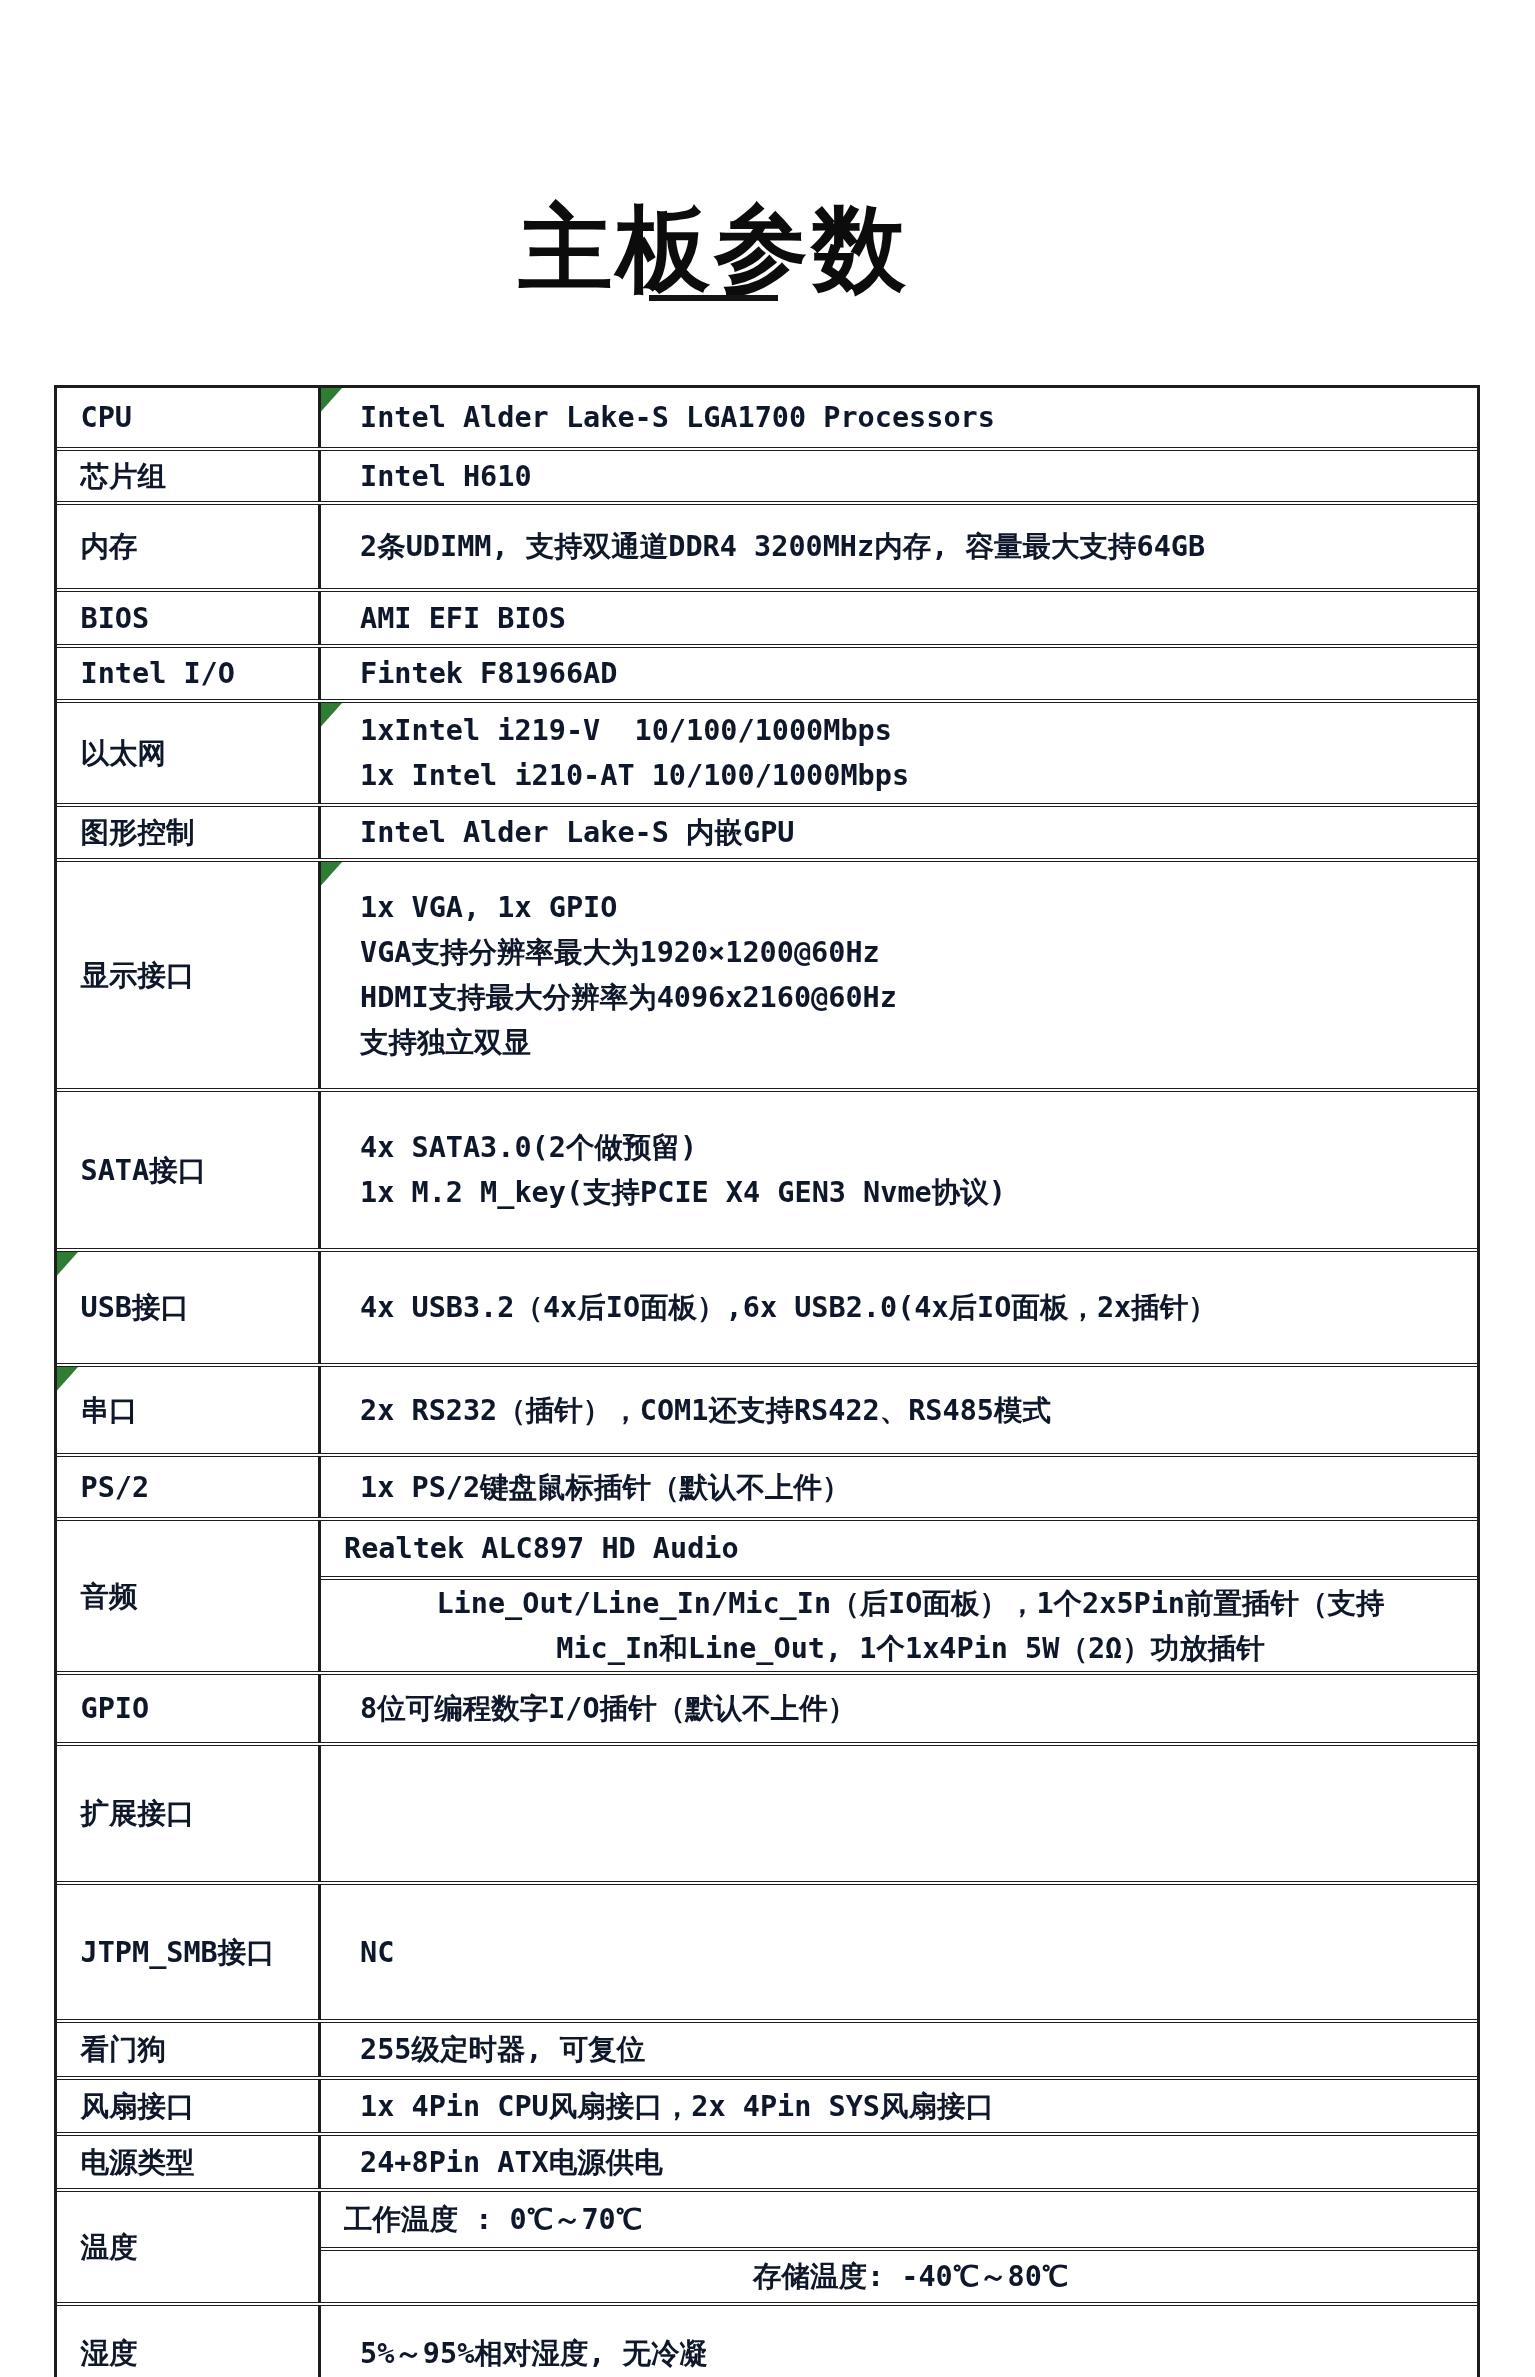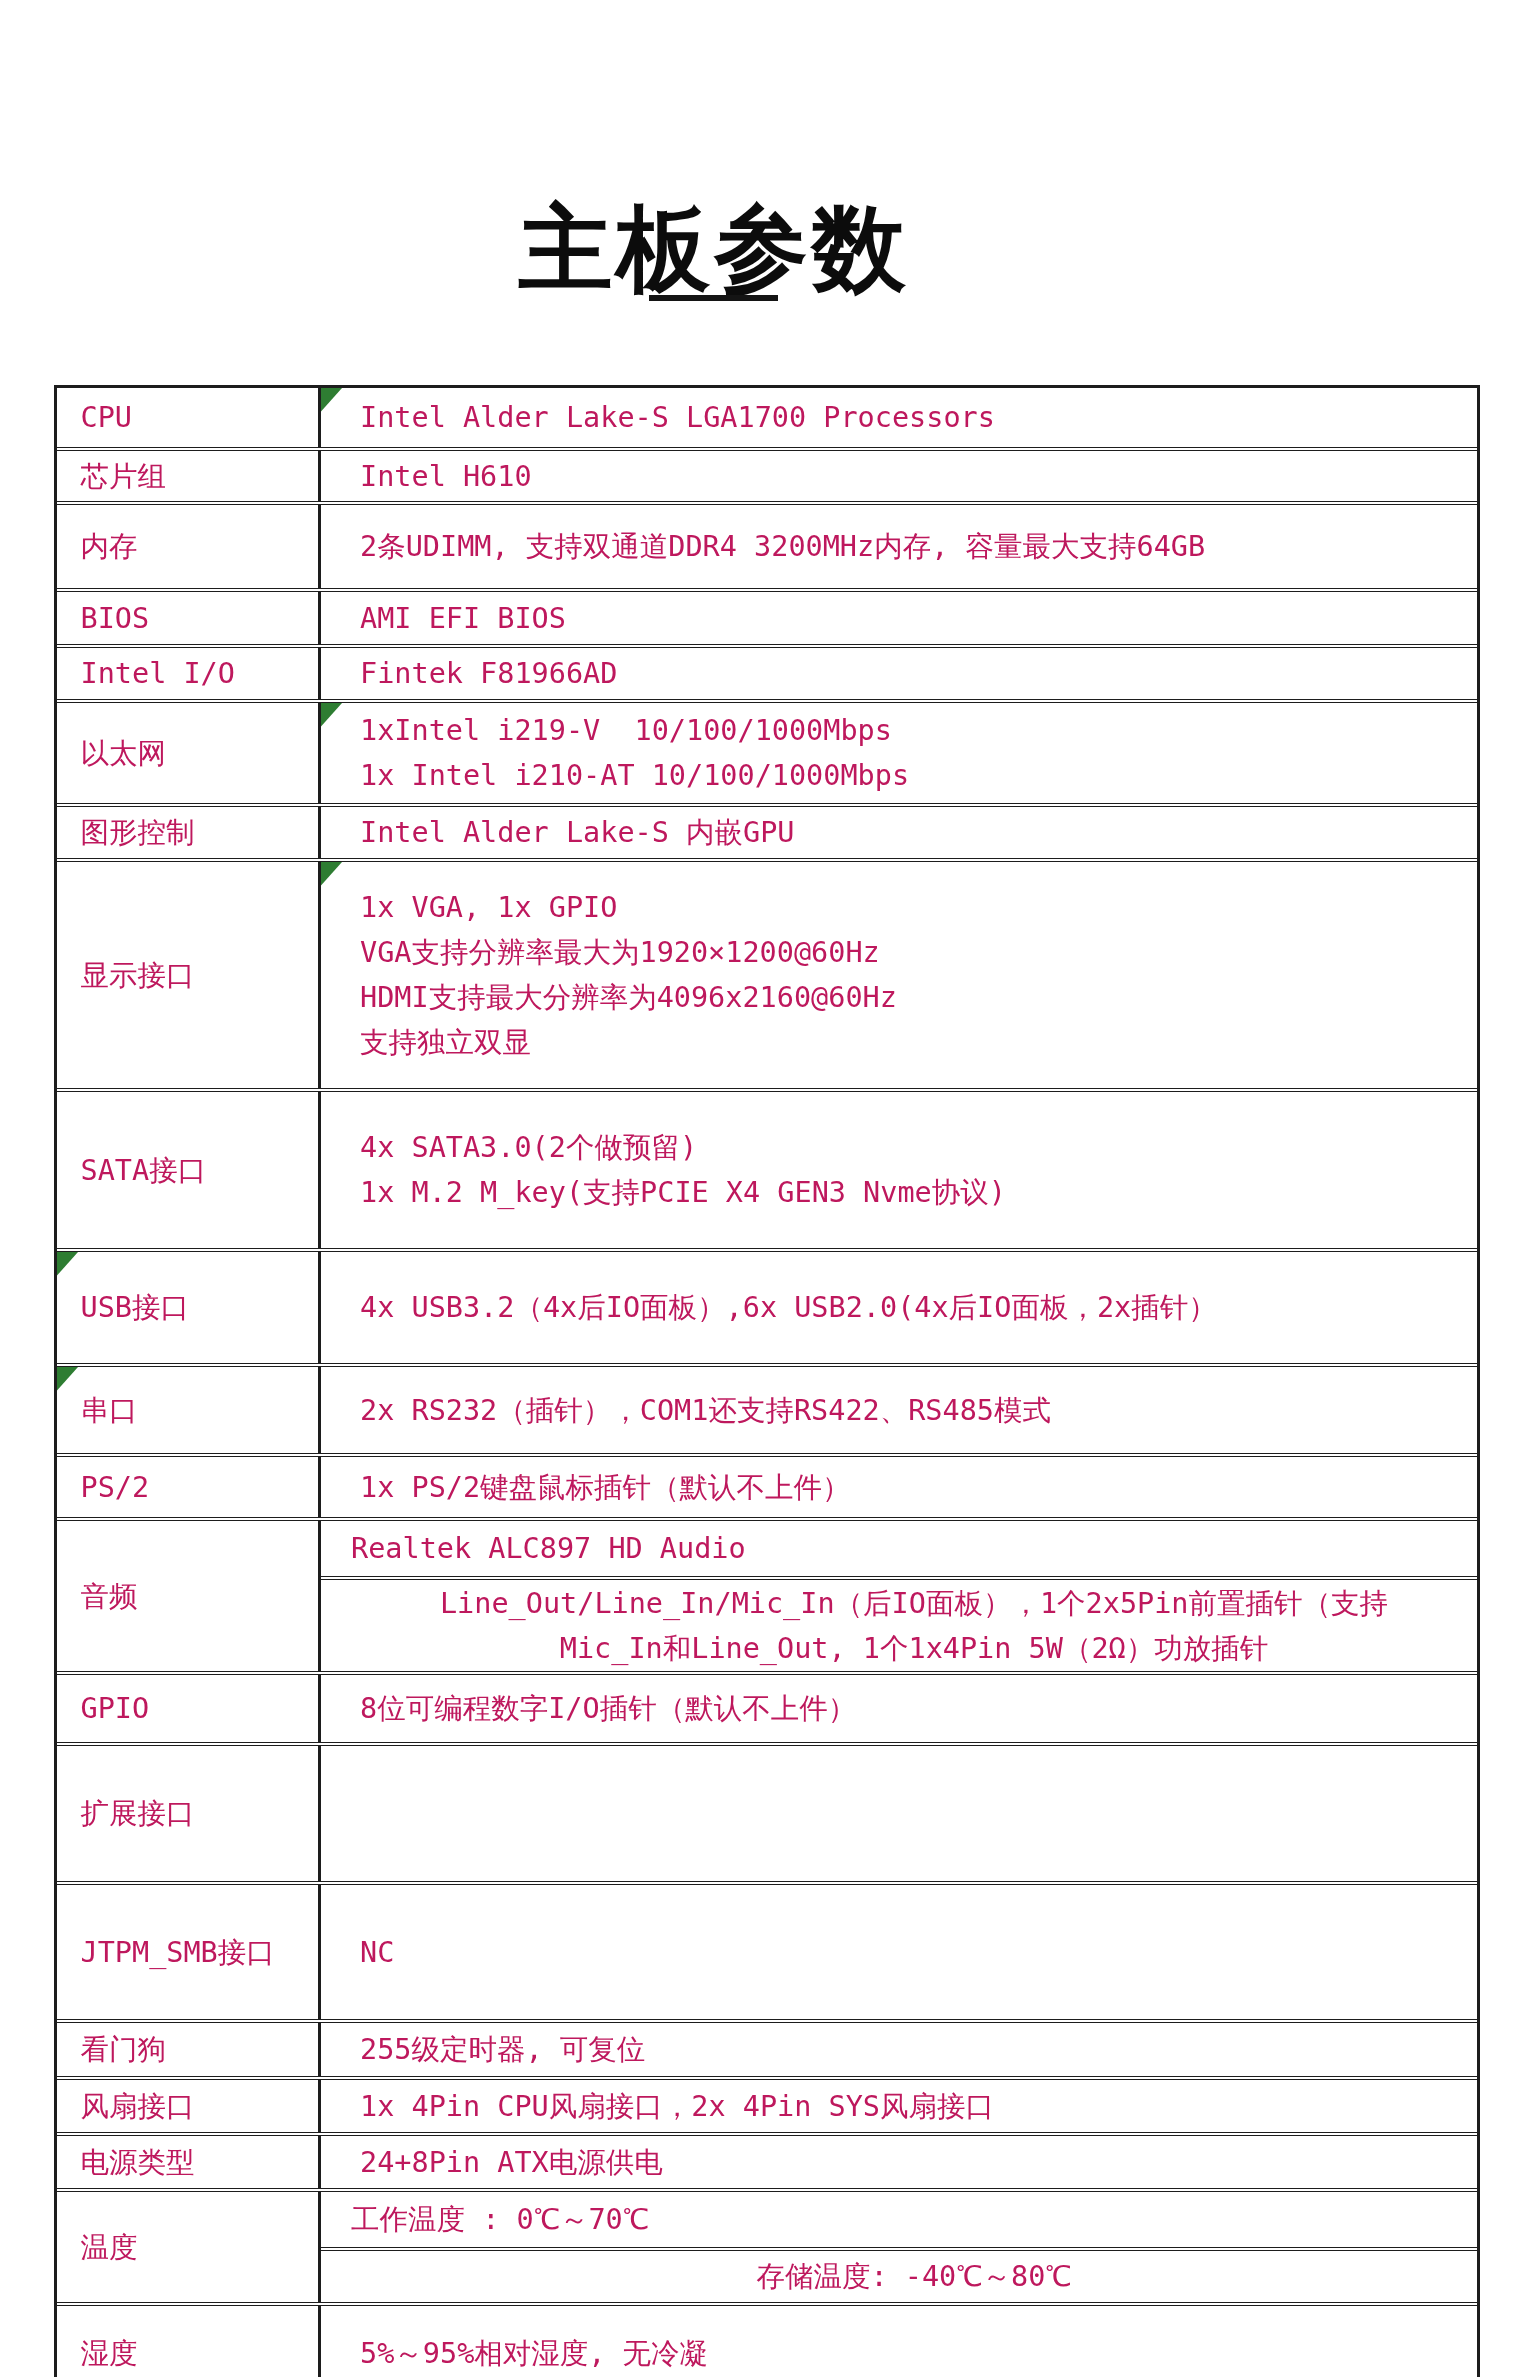--- a/index.html
+++ b/index.html
@@ -34,27 +34,28 @@
     display: flex; align-items: center;
     padding-left: 23.5px; position: relative;
   }
   .cv {
     flex: 1; display: flex; flex-direction: column; justify-content: center;
     padding-left: 39px; position: relative;
   }
   .cv.stack { padding: 0; }
   .sub {
     display: flex; flex-direction: column; justify-content: center;
-    padding-left: 30px; position: relative;
+    padding-left: 23px; position: relative;
   }
   .sub.divided { border-top: 4.3px double #1d1d1d; text-align: center; }
   .t {
     font-family: "DejaVu Sans Mono", "Liberation Mono", monospace;
-    font-size: 28.5px; line-height: 45px; color: #be185d;
+    font-size: 28.5px; line-height: 45px; color: #0f172a;
     white-space: pre;
+    font-weight: bold;
   }
   .gm {
     position: absolute; top: 0; left: 0;
     width: 21px; height: 23.5px; background: #2e7d32;
     clip-path: polygon(0 0, 100% 0, 0 100%);
     display: block;
   }
 </style>
 </head>
 <body>

